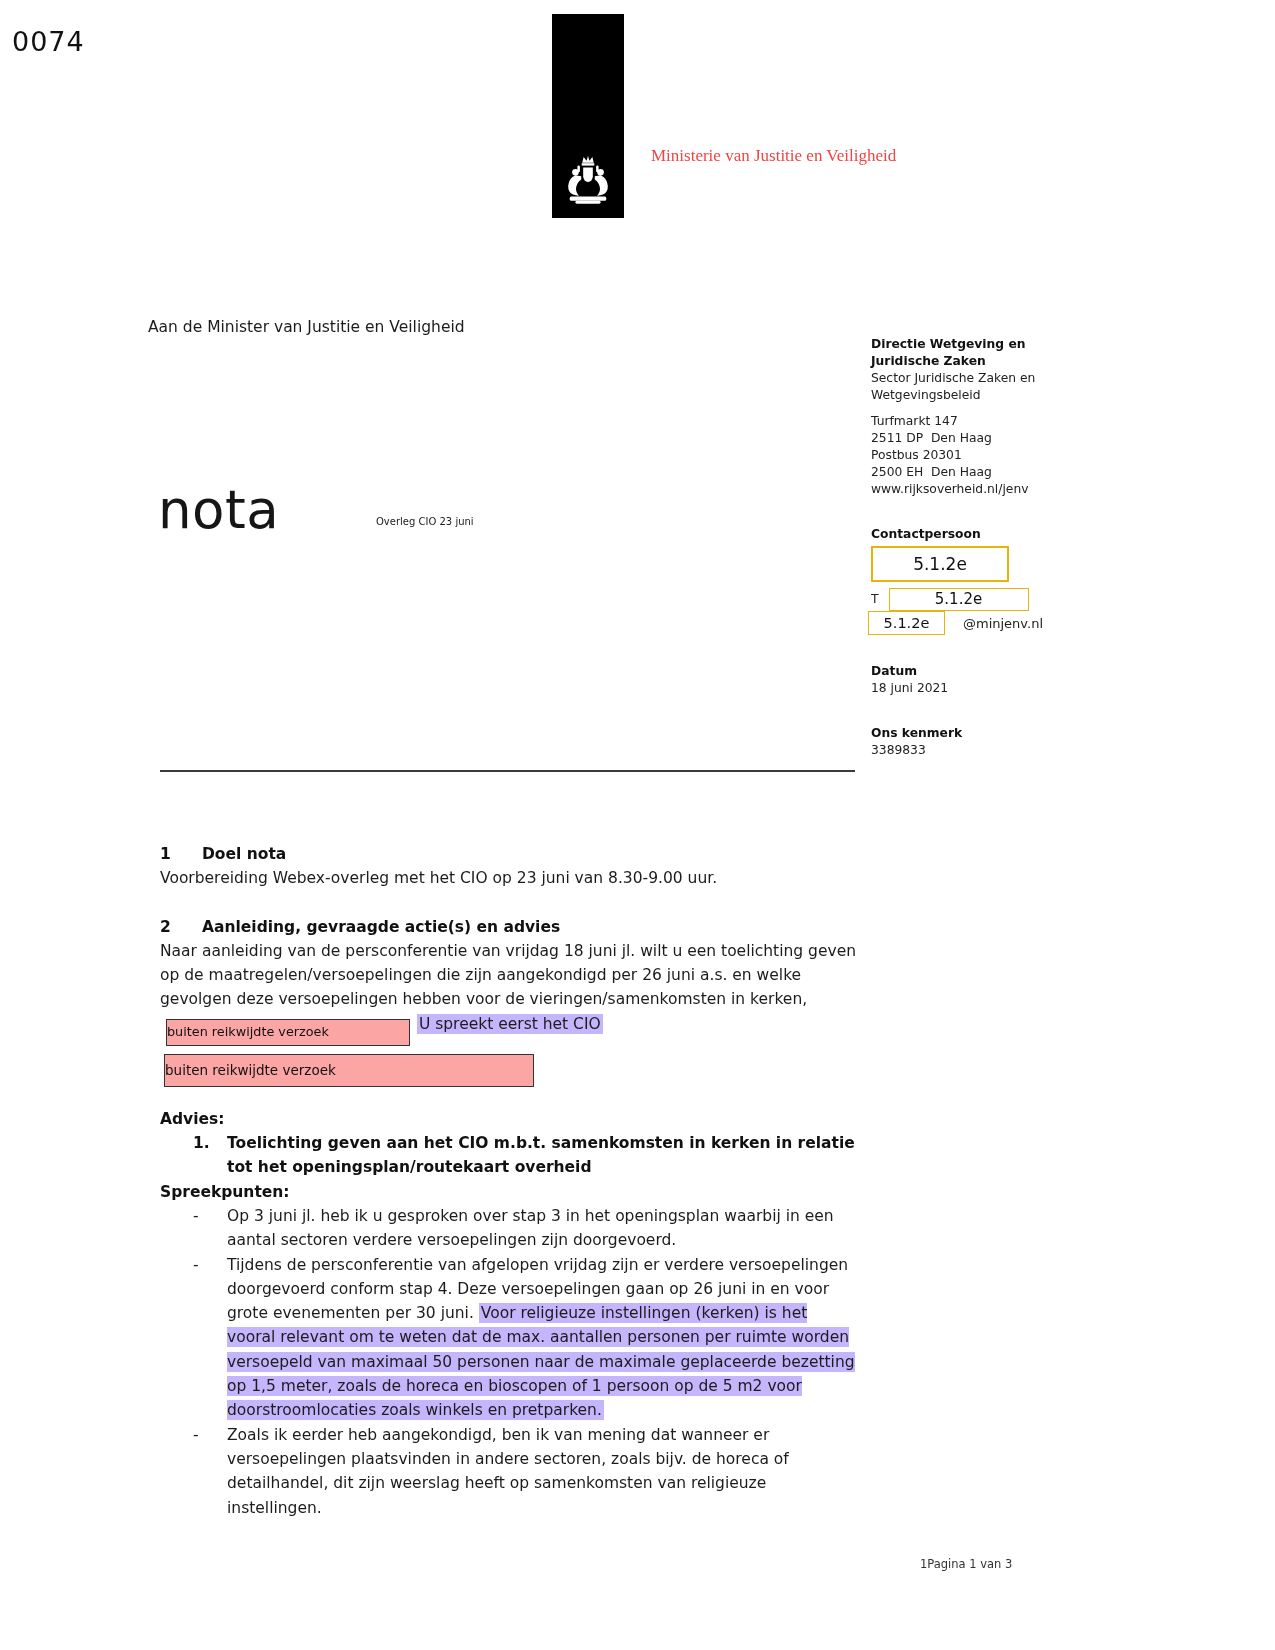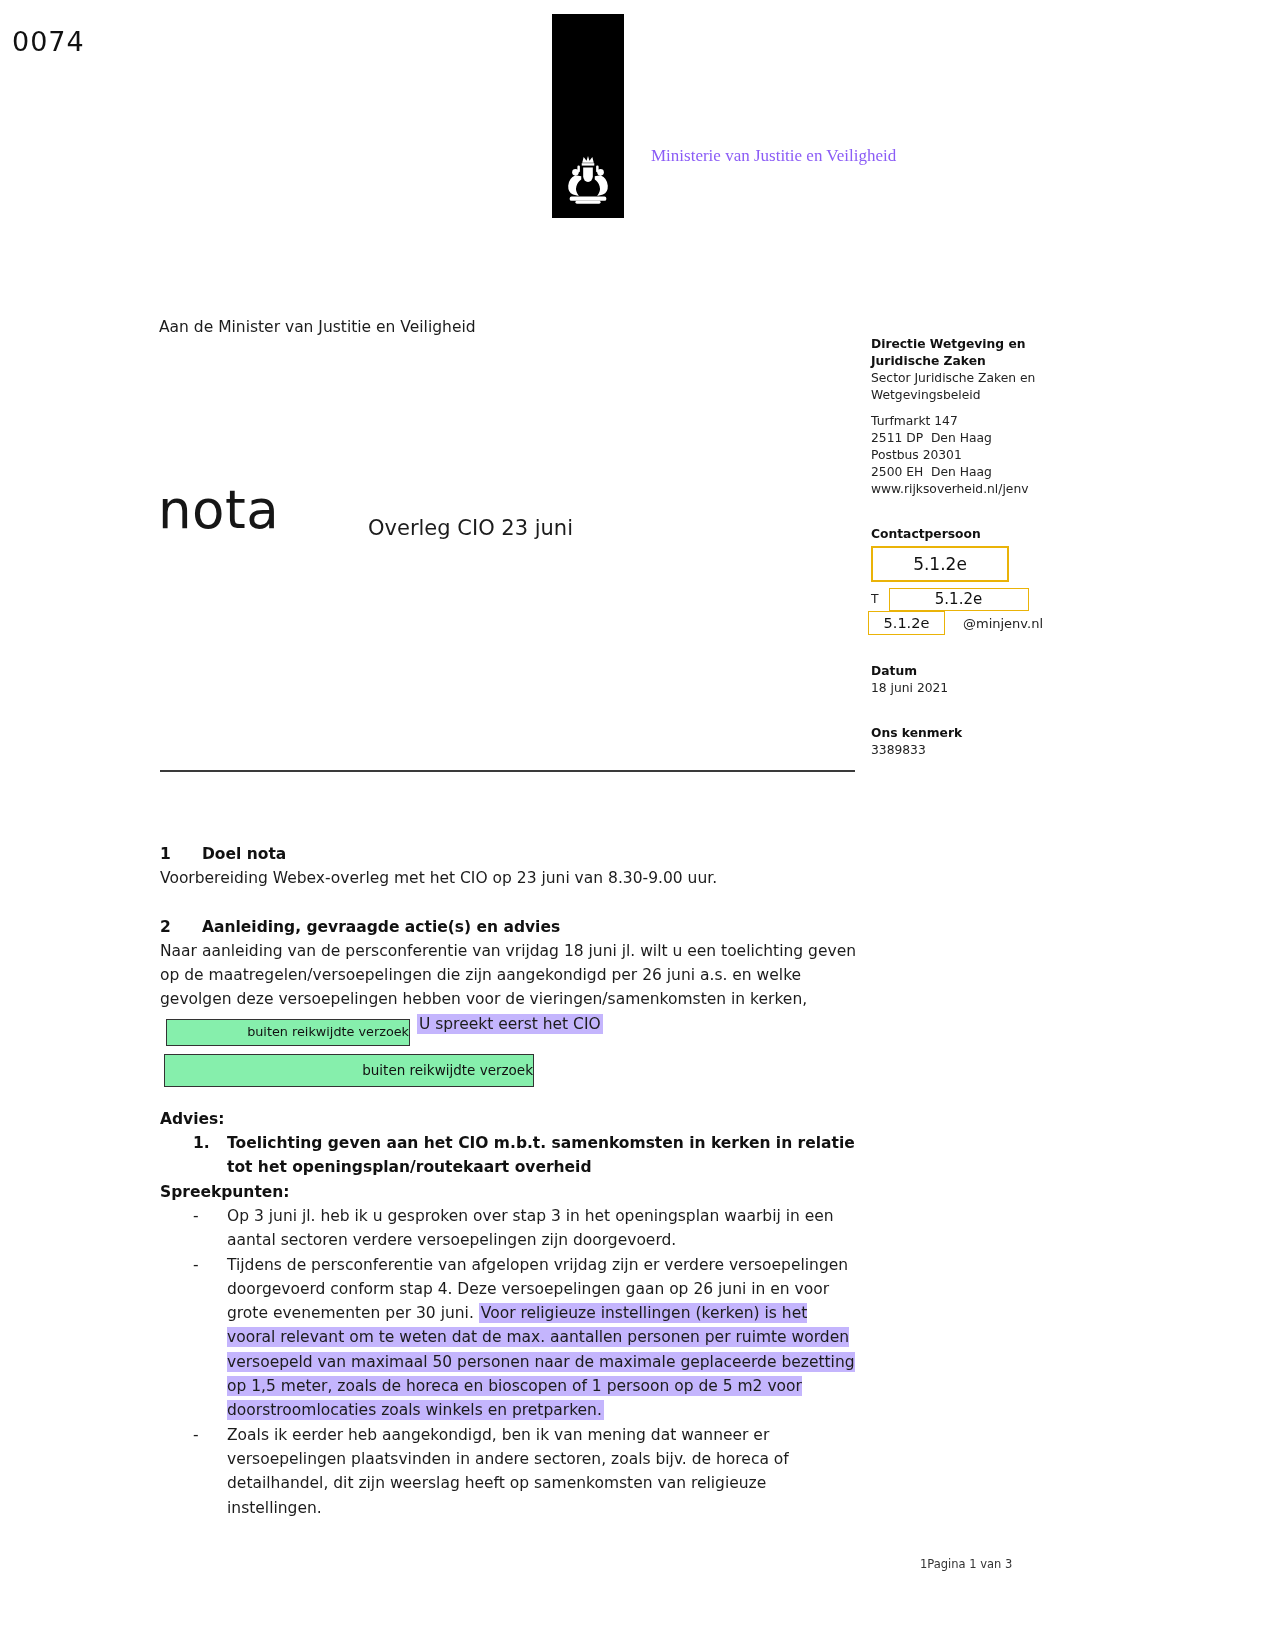--- a/index.html
+++ b/index.html
@@ -23,33 +23,33 @@
   .logo-bar{
     position:absolute;left:552px;top:14px;
     width:72px;height:204px;background:#000;
   }
   .emblem{
     position:absolute;left:50%;bottom:8px;transform:translateX(-50%);
   }
   .ministry-name{
     position:absolute;left:651px;top:146px;
     font-family:"Liberation Serif", serif;
-    font-size:17px;color:#8b5cf6;
+    font-size:17px;color:#ef4444;
   }
   .addressee{
-    position:absolute;left:159px;top:318px;
+    position:absolute;left:148px;top:318px;
     font-size:15.5px;
   }
   .nota-title{
     position:absolute;left:158px;top:479px;
     font-size:53px;color:#161616;letter-spacing:0.5px;
   }
   .nota-subject{
-    position:absolute;left:368px;top:516px;
-    font-size:21px;
+    position:absolute;left:376px;top:516px;
+    font-size:10px;
   }
   
   .sidebar{
     position:absolute;left:871px;top:308px;width:172px;
     font-size:12.3px;line-height:17px;color:#222;
   }
   .sidebar .b{font-weight:bold;color:#111;margin-top:28px;}
   .sidebar .blk{white-space:pre-wrap;}
   .addr{margin-top:9px;}
   .contact-label{margin-top:12px;}
@@ -78,22 +78,22 @@
   .sh2{margin-top:24px;}
   p{margin:0;}
   .bold-label{font-weight:bold;color:#111;}
   .advies-label{margin-top:20px;}
   .num-item,.bullet{display:flex;margin-left:33px;}
   .num-item .marker,.bullet .marker{width:34px;flex:none;}
   .num-item{font-weight:bold;color:#111;}
   .bullet-text,.item-text{flex:1;}
   .hl{background:#c4b5fd;padding:1px 2px;}
   .inline-box{
-    display:inline-block;background:#86efac;border:1.5px solid #333;
-    text-align:right;box-sizing:border-box;color:#111;
+    display:inline-block;background:#fca5a5;border:1.5px solid #333;
+    text-align:left;box-sizing:border-box;color:#111;
     font-size:12.8px;
   }
   .box-a{width:244px;height:27px;line-height:24px;vertical-align:-7px;margin:0 2px 0 6px;}
   .box-b{width:370px;height:33px;line-height:30px;vertical-align:-12px;margin-left:4px;font-size:13.5px;}
   
   .footer{
     position:absolute;left:920px;top:1557px;
     font-size:11.5px;color:#333;
   }
 </style>

